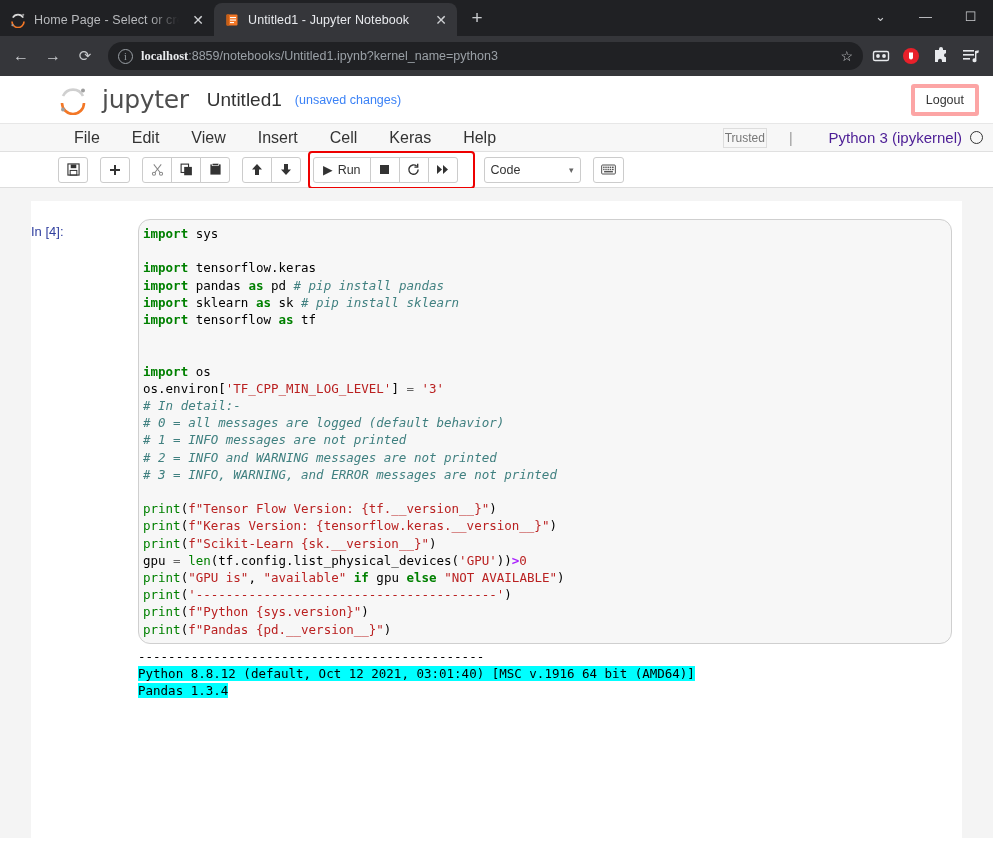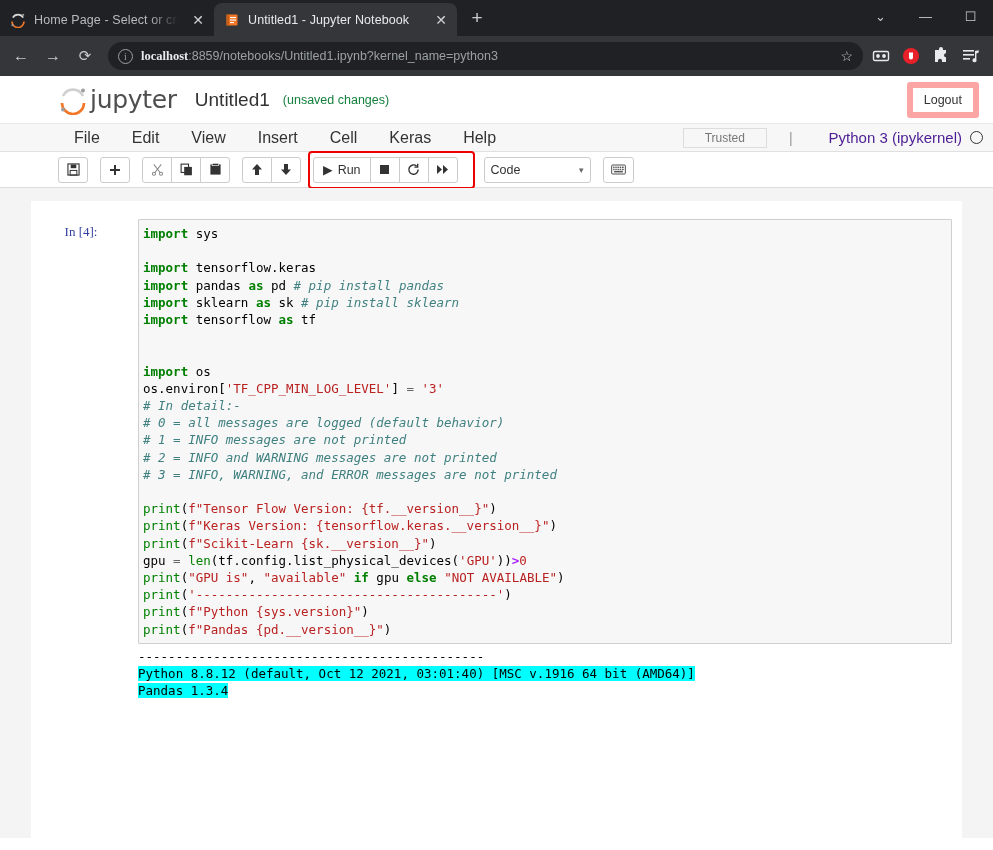--- a/index.html
+++ b/index.html
@@ -76,45 +76,45 @@
   .url b { color: #e8eaed; font-weight: 700; font-family: Liberation Serif, serif; }
   .star { color: #c8cacd; font-size: 14px; padding-right: 4px; }
   .ext-icons { display: flex; align-items: center; gap: 10px; padding-right: 6px; }
   .ext { width: 20px; height: 20px; position: relative; }
 
   
   .jp-header {
     background: #fff; height: 48px; display: flex; align-items: center;
     padding: 0 14px 0 58px; border-bottom: 1px solid #e7e7e7;
   }
-  .jp-logo { display: flex; align-items: center; gap: 2px; }
+  .jp-logo { display: flex; align-items: center; gap: 14px; }
   .jp-logo-mark { width: 30px; height: 30px; position: relative; }
   .jp-logo-text {
     font-size: 25px; color: #4e4e4e; font-family: "DejaVu Sans", sans-serif;
     font-weight: 400; letter-spacing: -.3px;
   }
   .nb-name { font-size: 19px; color: #333; margin-left: 18px; }
-  .nb-status { font-size: 12.5px; color: #15803d; margin-left: 13px; }
+  .nb-status { font-size: 12.5px; color: #3b82f6; margin-left: 13px; }
   .logout {
     margin-left: auto; font-size: 12.5px; color: #333;
-    border: 6px solid #fca5a5; border-radius: 3px; padding: 5px 11px;
+    border: 4px solid #fca5a5; border-radius: 3px; padding: 5px 11px;
     background: #fff;
   }
 
   
   .jp-menubar {
     height: 28px; background: #f7f7f7; border-bottom: 1px solid #e0e0e0;
     display: flex; align-items: center; padding-left: 58px;
   }
   .menu-item { font-size: 16px; color: #333; padding: 0 16px; }
   .mb-right { margin-left: auto; display: flex; align-items: center;
               padding-right: 10px; gap: 0; }
   .trusted {
     font-size: 12px; color: #777; border: 1px solid #ddd;
-    padding: 2px 21px; background: #f7f7f7; margin-right: 22px;
+    padding: 2px 1px; background: #f7f7f7; margin-right: 22px;
   }
   .kernel-sep { color: #999; margin-right: 6px; font-size: 14px; }
   .kernel-name { font-size: 15px; color: #4c1d95; margin-left: 30px; }
   .kernel-idle {
     width: 13px; height: 13px; border: 1.4px solid #333;
     border-radius: 50%; margin-left: 8px;
   }
 
   
   .jp-toolbar {
@@ -133,47 +133,47 @@
   .tb-group .tb-btn:only-child { border-radius: 3px; }
   .tb-btn.run { padding: 0 9px; gap: 5px; font-size: 12.5px; }
   .run-wrap {
     position: relative; display: flex;
   }
   .run-highlight {
     position: absolute; left: -5px; top: -6px; right: -5px; bottom: -6px;
     border: 2.5px solid #ee0000; border-radius: 4px; pointer-events: none;
   }
   .tb-select {
-    height: 26px; width: 107px; border: 1px solid #ccc; background: #fff;
+    height: 26px; width: 97px; border: 1px solid #ccc; background: #fff;
     font-size: 12.5px; color: #333; padding: 0 6px;
     display: flex; align-items: center; border-radius: 3px;
     margin-right: 12px;
   }
   .tb-select .chev { margin-left: auto; font-size: 9px; color: #666; }
 
   
   .nb-body {
     background: #f4f4f4; height: 650px; padding-top: 13px;
     position: relative;
   }
   .nb-page {
     width: 931px; margin: 0 auto; background: #fff;
     min-height: 700px; padding: 12px 0 0 0;
   }
   .cell { display: flex; padding: 6px 10px 4px 0; }
   .cell.selected { border-left: 5px solid #42a5f5; }
   .cell.selected .prompt { padding-left: 43px; }
   .prompt {
-    width: 107px; flex: 0 0 107px; text-align: center; padding-right: 7px;
-    font-family: Liberation Serif, serif; font-size: 13px;
+    width: 107px; flex: 0 0 107px; text-align: left; padding-right: 7px;
+    font-family: Liberation Sans, sans-serif; font-size: 13px;
     color: #303F9F; padding-top: 5px;
   }
   .cell-body { flex: 1 1 auto; min-width: 0; }
   .input-area {
-    background: #f7f7f7; border: 1px solid #cfcfcf; border-radius: 1px;
+    background: #f7f7f7; border: 1px solid #cfcfcf; border-radius: 12px;
     padding: 5px 4px 5px 4px;
   }
   .input-area.empty { height: 30px; }
   pre.code {
     font-family: "DejaVu Sans Mono", monospace; font-size: 12.5px;
     line-height: 17.2px; color: #000; white-space: pre; margin: 0;
     overflow: hidden;
   }
   .k  { color: #008000; font-weight: bold; }   
   .s  { color: #BA2121; }                      

